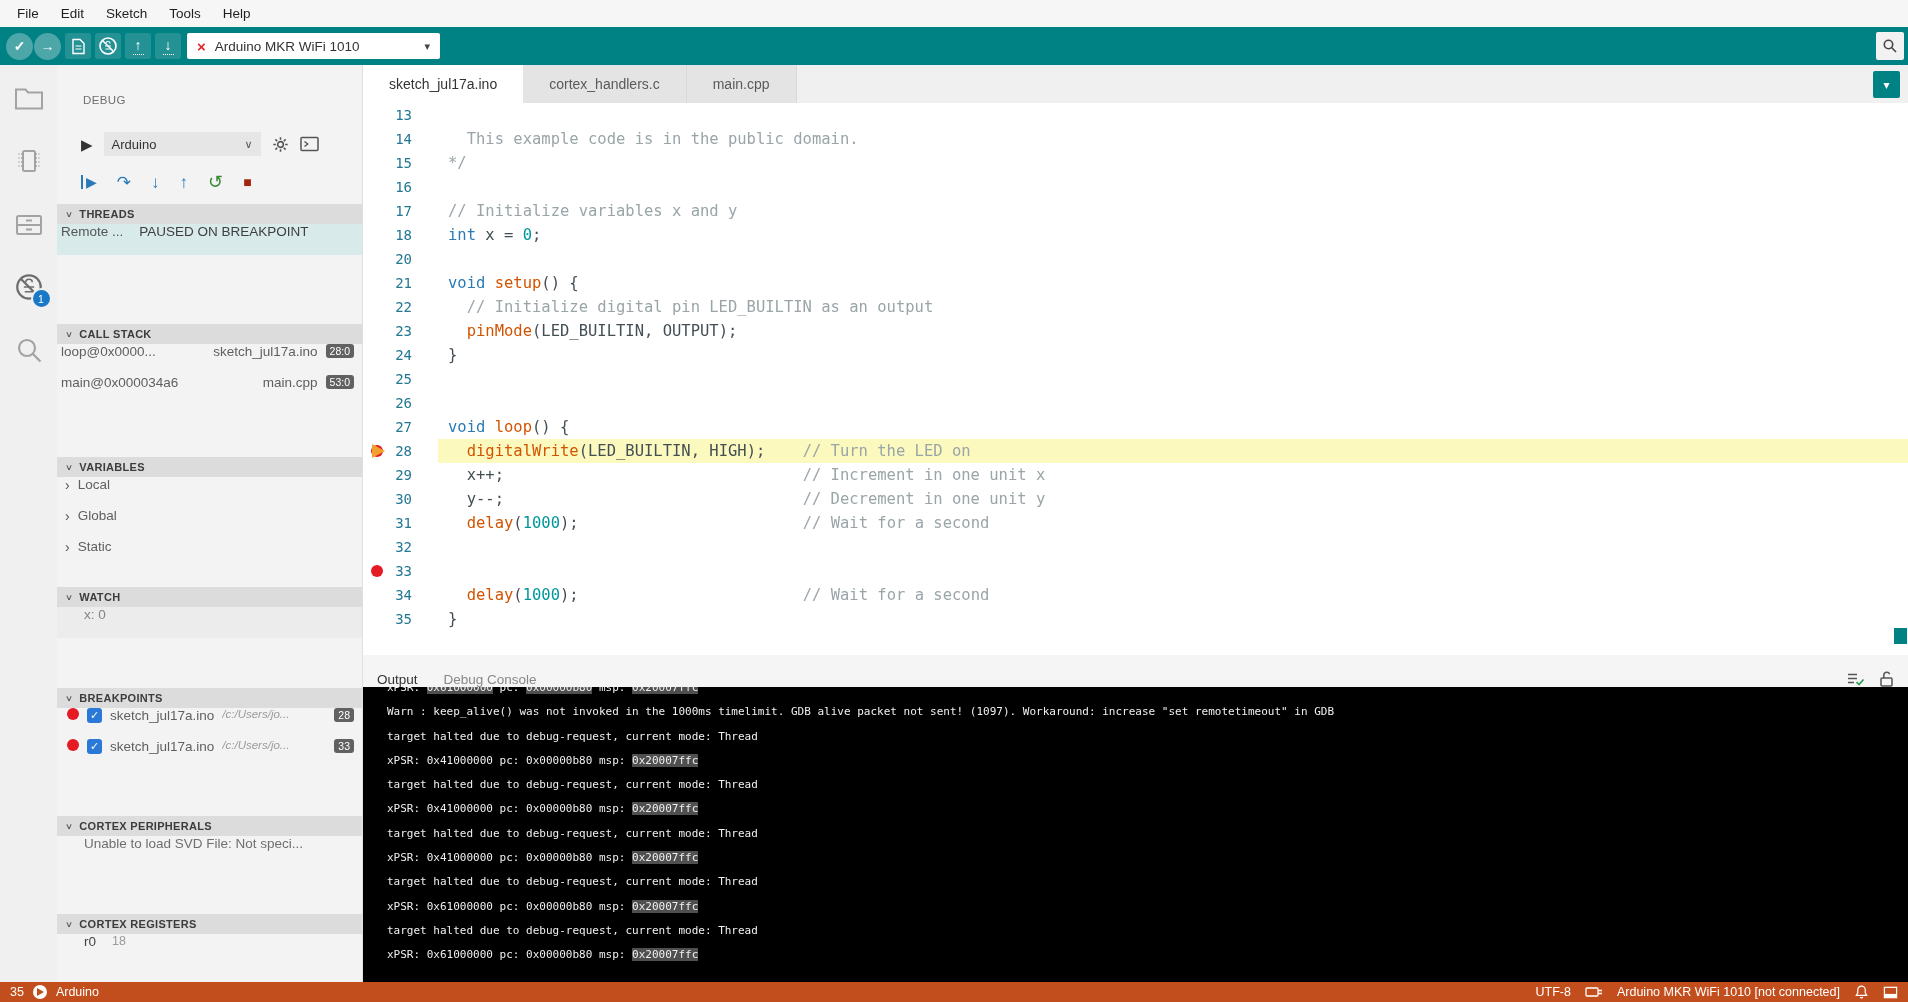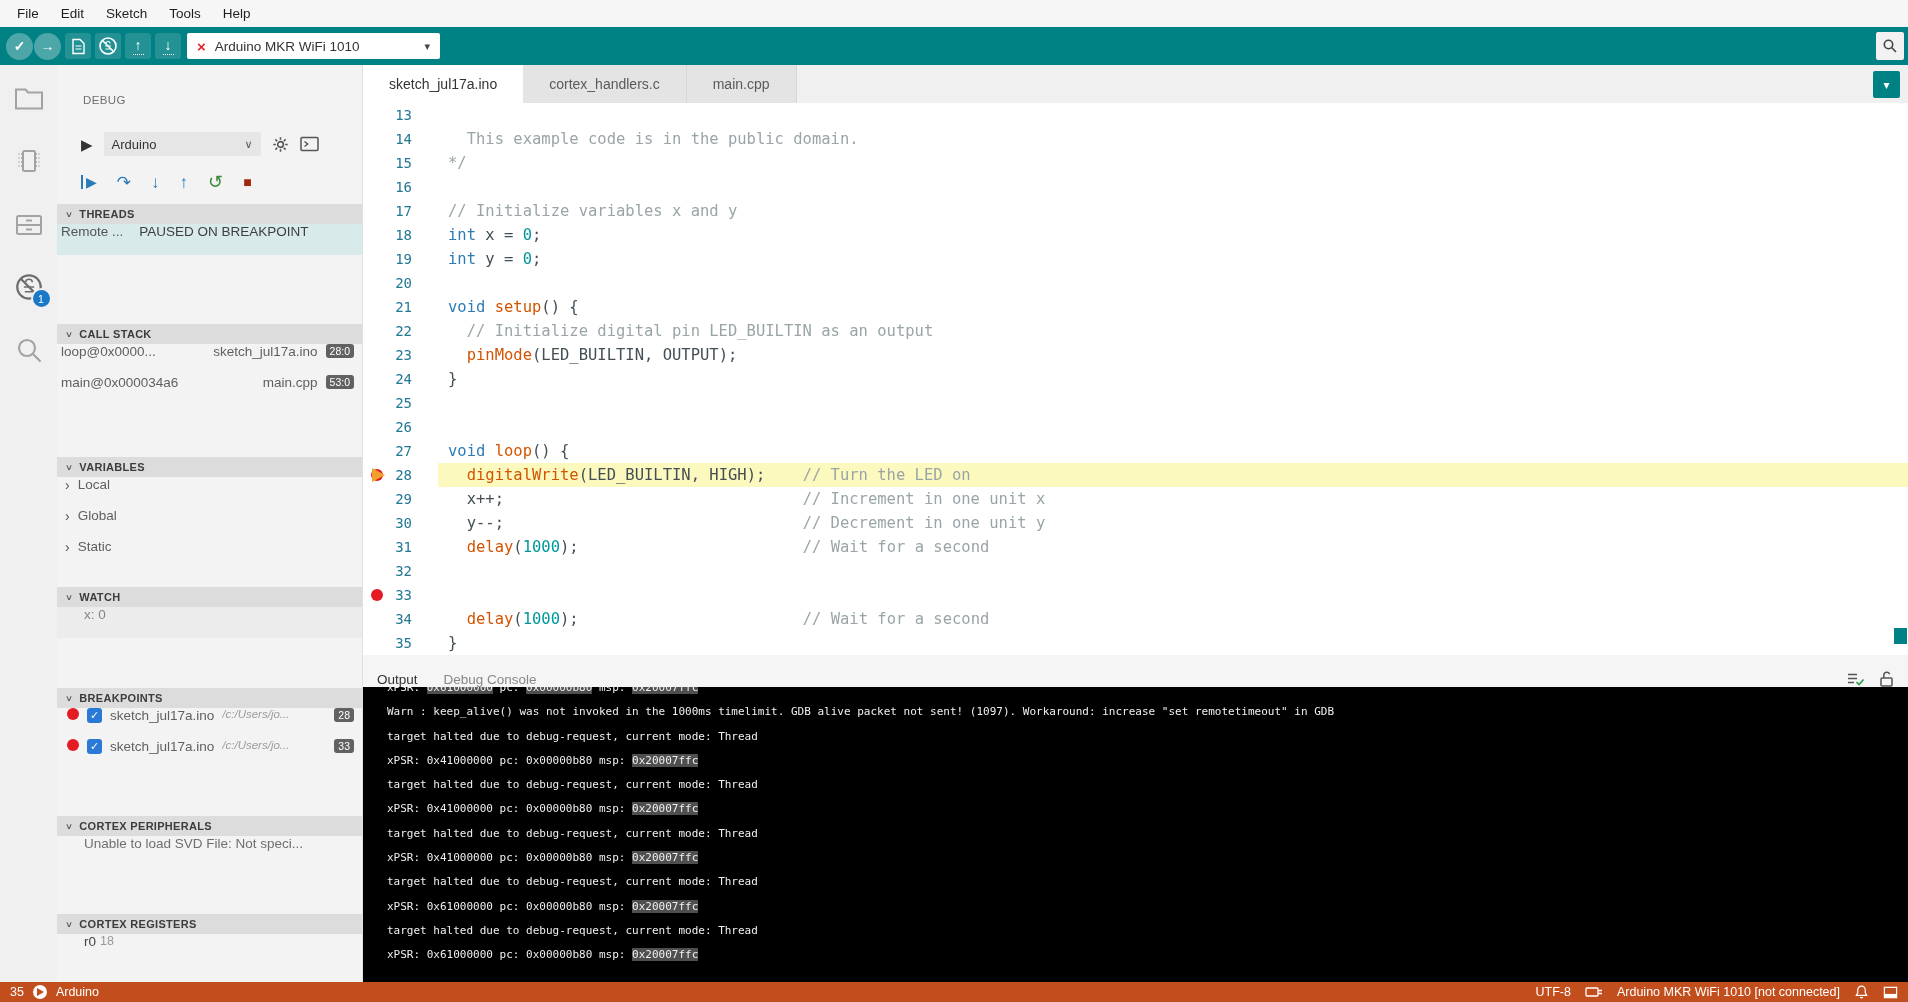--- a/index.html
+++ b/index.html
@@ -70,21 +70,21 @@
   .watch{padding-left:27px;color:#858585}
   .watch.alt{background:#ececec}
   .watch.sel{background:#d9eaea}
   .bp{padding:0 8px 0 10px;gap:8px}
   .bpdot2{width:12px;height:12px;border-radius:50%;background:#e51b23;flex:none}
   .cb{width:15px;height:15px;background:#2b79d7;border-radius:3px;color:#fff;font-size:11px;
       display:flex;align-items:center;justify-content:center;flex:none}
   .bpfile{white-space:nowrap}
   .bppath{color:#9b9b9b;font-size:11.5px;font-style:italic;flex:1;white-space:nowrap;overflow:hidden}
   .periph-msg{padding-left:27px;color:#6f6f6f;white-space:nowrap;overflow:hidden}
-  .reg{padding-left:27px;gap:4px}
+  .reg{padding-left:27px;gap:16px}
   .regname{color:#444}
   .regval{color:#999;font-size:12.5px}
 
   
   .editor{position:absolute;top:65px;bottom:20px;left:363px;right:0;background:#fff}
   .tabbar{position:absolute;top:0;left:0;right:0;height:38px;background:#f0f0f0;display:flex}
   .tab{height:38px;display:flex;align-items:center;padding:0 26px;font-size:14px;color:#5a5a5a;
        background:#e4e4e4;border-right:1px solid #d8d8d8;box-sizing:border-box}
   .tab.active{background:#fff;color:#333;border-right:none}
   .tab-dropdown{position:absolute;right:8px;top:6px;width:27px;height:27px;background:#008184;
@@ -342,21 +342,20 @@
     <span>▾</span>
   </div>
   <div class="codearea">
     <div>
         <div class="cl"><span class="glyph"></span><span class="ln">13</span><span class="ct"></span></div>
         <div class="cl"><span class="glyph"></span><span class="ln">14</span><span class="ct"><span class="cm">  This example code is in the public domain.</span></span></div>
         <div class="cl"><span class="glyph"></span><span class="ln">15</span><span class="ct"><span class="cm">*/</span></span></div>
         <div class="cl"><span class="glyph"></span><span class="ln">16</span><span class="ct"></span></div>
         <div class="cl"><span class="glyph"></span><span class="ln">17</span><span class="ct"><span class="cm">// Initialize variables x and y</span></span></div>
         <div class="cl"><span class="glyph"></span><span class="ln">18</span><span class="ct"><span class="kw">int</span><span class="p"> x = </span><span class="num">0</span><span class="p">;</span></span></div>
-        <div class="cl"><span class="glyph"></span><span class="ln">19</span><span class="ct"><span class="kw">int</span><span class="p"> y = </span><span class="num">0</span><span class="p">;</span></span></div>
         <div class="cl"><span class="glyph"></span><span class="ln">20</span><span class="ct"></span></div>
         <div class="cl"><span class="glyph"></span><span class="ln">21</span><span class="ct"><span class="kw">void</span><span class="p"> </span><span class="fn">setup</span><span class="p">() {</span></span></div>
         <div class="cl"><span class="glyph"></span><span class="ln">22</span><span class="ct"><span class="cm">  // Initialize digital pin LED_BUILTIN as an output</span></span></div>
         <div class="cl"><span class="glyph"></span><span class="ln">23</span><span class="ct"><span class="p">  </span><span class="fn">pinMode</span><span class="p">(LED_BUILTIN, OUTPUT);</span></span></div>
         <div class="cl"><span class="glyph"></span><span class="ln">24</span><span class="ct"><span class="p">}</span></span></div>
         <div class="cl"><span class="glyph"></span><span class="ln">25</span><span class="ct"></span></div>
         <div class="cl"><span class="glyph"></span><span class="ln">26</span><span class="ct"></span></div>
         <div class="cl"><span class="glyph"></span><span class="ln">27</span><span class="ct"><span class="kw">void</span><span class="p"> </span><span class="fn">loop</span><span class="p">() {</span></span></div>
         <div class="cl cur"><span class="glyph"><span class="bpdot"></span><span class="curarrow"></span></span><span class="ln">28</span><span class="ct"><span class="p">  </span><span class="fn">digitalWrite</span><span class="p">(LED_BUILTIN, HIGH);</span><span class="p">    </span><span class="cm">// Turn the LED on</span></span></div>
         <div class="cl"><span class="glyph"></span><span class="ln">29</span><span class="ct"><span class="p">  x++;</span><span class="p">                                </span><span class="cm">// Increment in one unit x</span></span></div>

